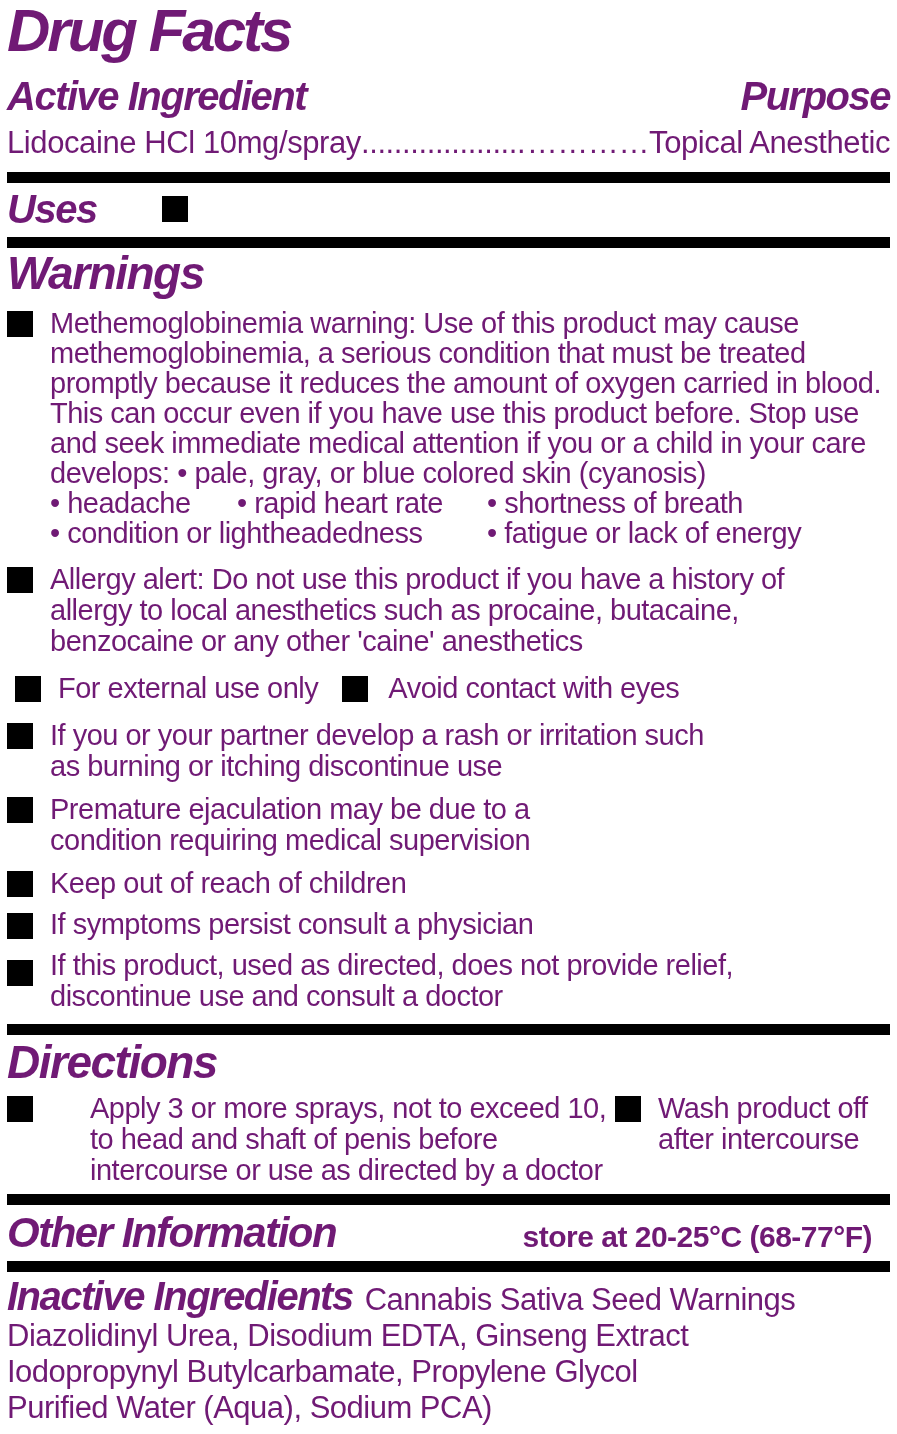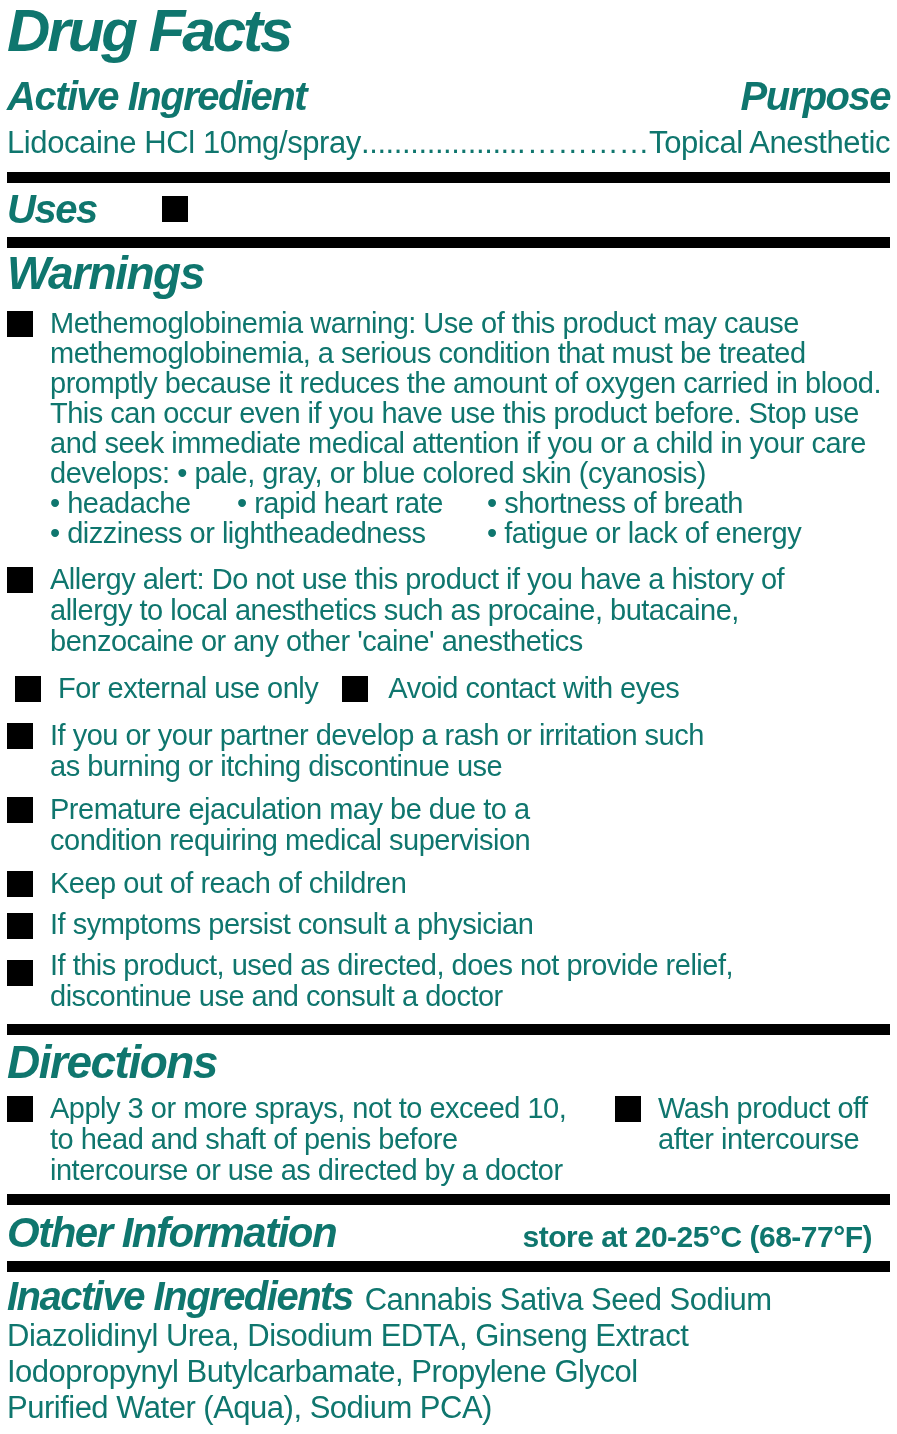--- a/index.html
+++ b/index.html
@@ -4,21 +4,21 @@
 <style>
   html, body { margin: 0; padding: 0; background: #ffffff; }
   .label {
     position: relative;
     width: 897px;
     height: 1434px;
     box-sizing: border-box;
     padding: 0 7px;
     overflow: hidden;
     background: #ffffff;
-    color: #0f766e;
+    color: #701a75;
     font-family: "Liberation Sans", sans-serif;
     letter-spacing: -0.4px;
   }
   .drug-title {
     font-size: 60px;
     line-height: 58px;
     font-weight: bold;
     font-style: italic;
     letter-spacing: -3px;
     padding-top: 2px;
@@ -79,21 +79,21 @@
   .b-premature { margin-top: 12px; }
   .b-premature .btxt { max-width: 560px; }
   .b-children { margin-top: 12px; }
   .b-symptoms { margin-top: 10px; align-items: center; }
   .b-relief { margin-top: 10px; }
   .b-relief .btxt { max-width: 700px; }
   .b-relief .sq { margin-top: 10px; }
 
   .dir-head { margin-top: 2px; font-size: 46px; line-height: 50px; font-weight: bold; font-style: italic; letter-spacing: -1.5px; }
   .dir-row { display: flex; margin-top: 6px; }
-  .dir-left { width: 608px; flex: none; }
+  .dir-left { width: 608px; flex: none; gap: 40px; }
   .dir-left .btxt { max-width: 545px; }
   .dir-right { flex: 1; }
   .dir-right .btxt { max-width: 250px; }
 
   .other-row { display: flex; justify-content: space-between; align-items: baseline; margin-top: 6px; }
   .other-row .storage { font-size: 30px; letter-spacing: -0.5px; padding-right: 18px; font-weight: bold; }
 
   .inactive { margin-top: 6px; font-size: 31px; line-height: 36px; letter-spacing: -0.5px; }
   .inactive-line1 { display: flex; align-items: baseline; white-space: nowrap; }
   .inactive-head { font-size: 40px; font-weight: bold; font-style: italic; letter-spacing: -1.5px; margin-right: 12px; }
@@ -131,21 +131,21 @@
   <div class="bullet b-meth">
     <div class="sq"></div>
     <div class="btxt txt">
       <span>Methemoglobinemia warning: Use of this product may cause methemoglobinemia, a serious condition that must be treated promptly because it reduces the amount of oxygen carried in blood. This can occur even if you have use this product before. Stop use and seek immediate medical attention if you or a child in your care develops: • pale, gray, or blue colored skin (cyanosis)</span>
       <div class="symrow">
         <span class="s1a">• headache</span>
         <span class="s2a">• rapid heart rate</span>
         <span>• shortness of breath</span>
       </div>
       <div class="symrow">
-        <span class="s1b">• dizziness or lightheadedness</span>
+        <span class="s1b">• condition or lightheadedness</span>
         <span>• fatigue or lack of energy</span>
       </div>
     </div>
   </div>
 
   <div class="bullet b-allergy">
     <div class="sq"></div>
     <div class="btxt txt">Allergy alert: Do not use this product if you have a history of allergy to local anesthetics such as procaine, butacaine, benzocaine or any other 'caine' anesthetics</div>
   </div>
 
@@ -201,20 +201,20 @@
   <div class="other-row">
     <div class="h-lg" style="font-size:42px;">Other Information</div>
     <div class="storage">store at 20-25°C (68-77°F)</div>
   </div>
 
   <div class="rule" style="margin-top:6px;"></div>
 
   <div class="inactive">
     <div class="inactive-line1">
       <span class="inactive-head">Inactive Ingredients</span>
-      <span>Cannabis Sativa Seed Sodium</span>
+      <span>Cannabis Sativa Seed Warnings</span>
     </div>
     <div>Diazolidinyl Urea, Disodium EDTA, Ginseng Extract</div>
     <div>Iodopropynyl Butylcarbamate, Propylene Glycol</div>
     <div>Purified Water (Aqua), Sodium PCA)</div>
   </div>
 
 </div>
 
 </body></html>

